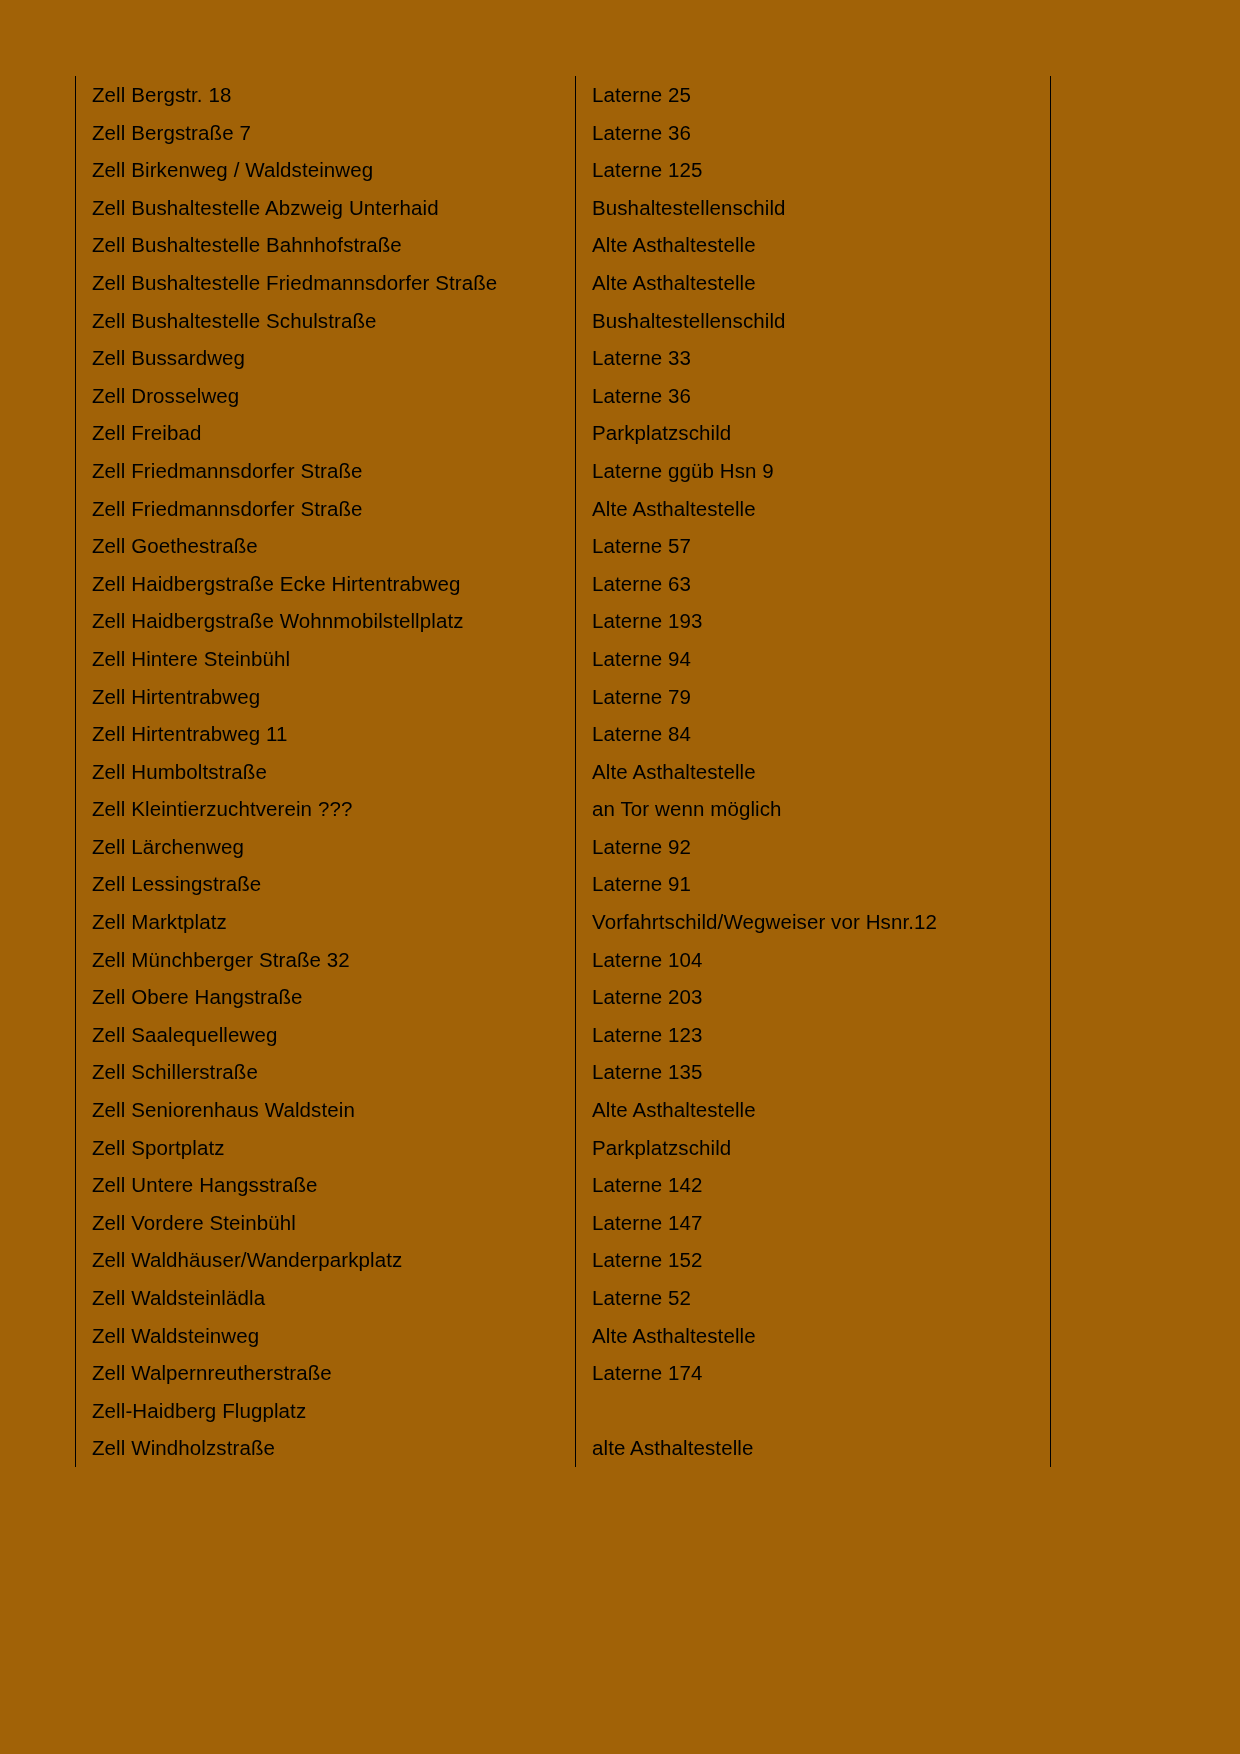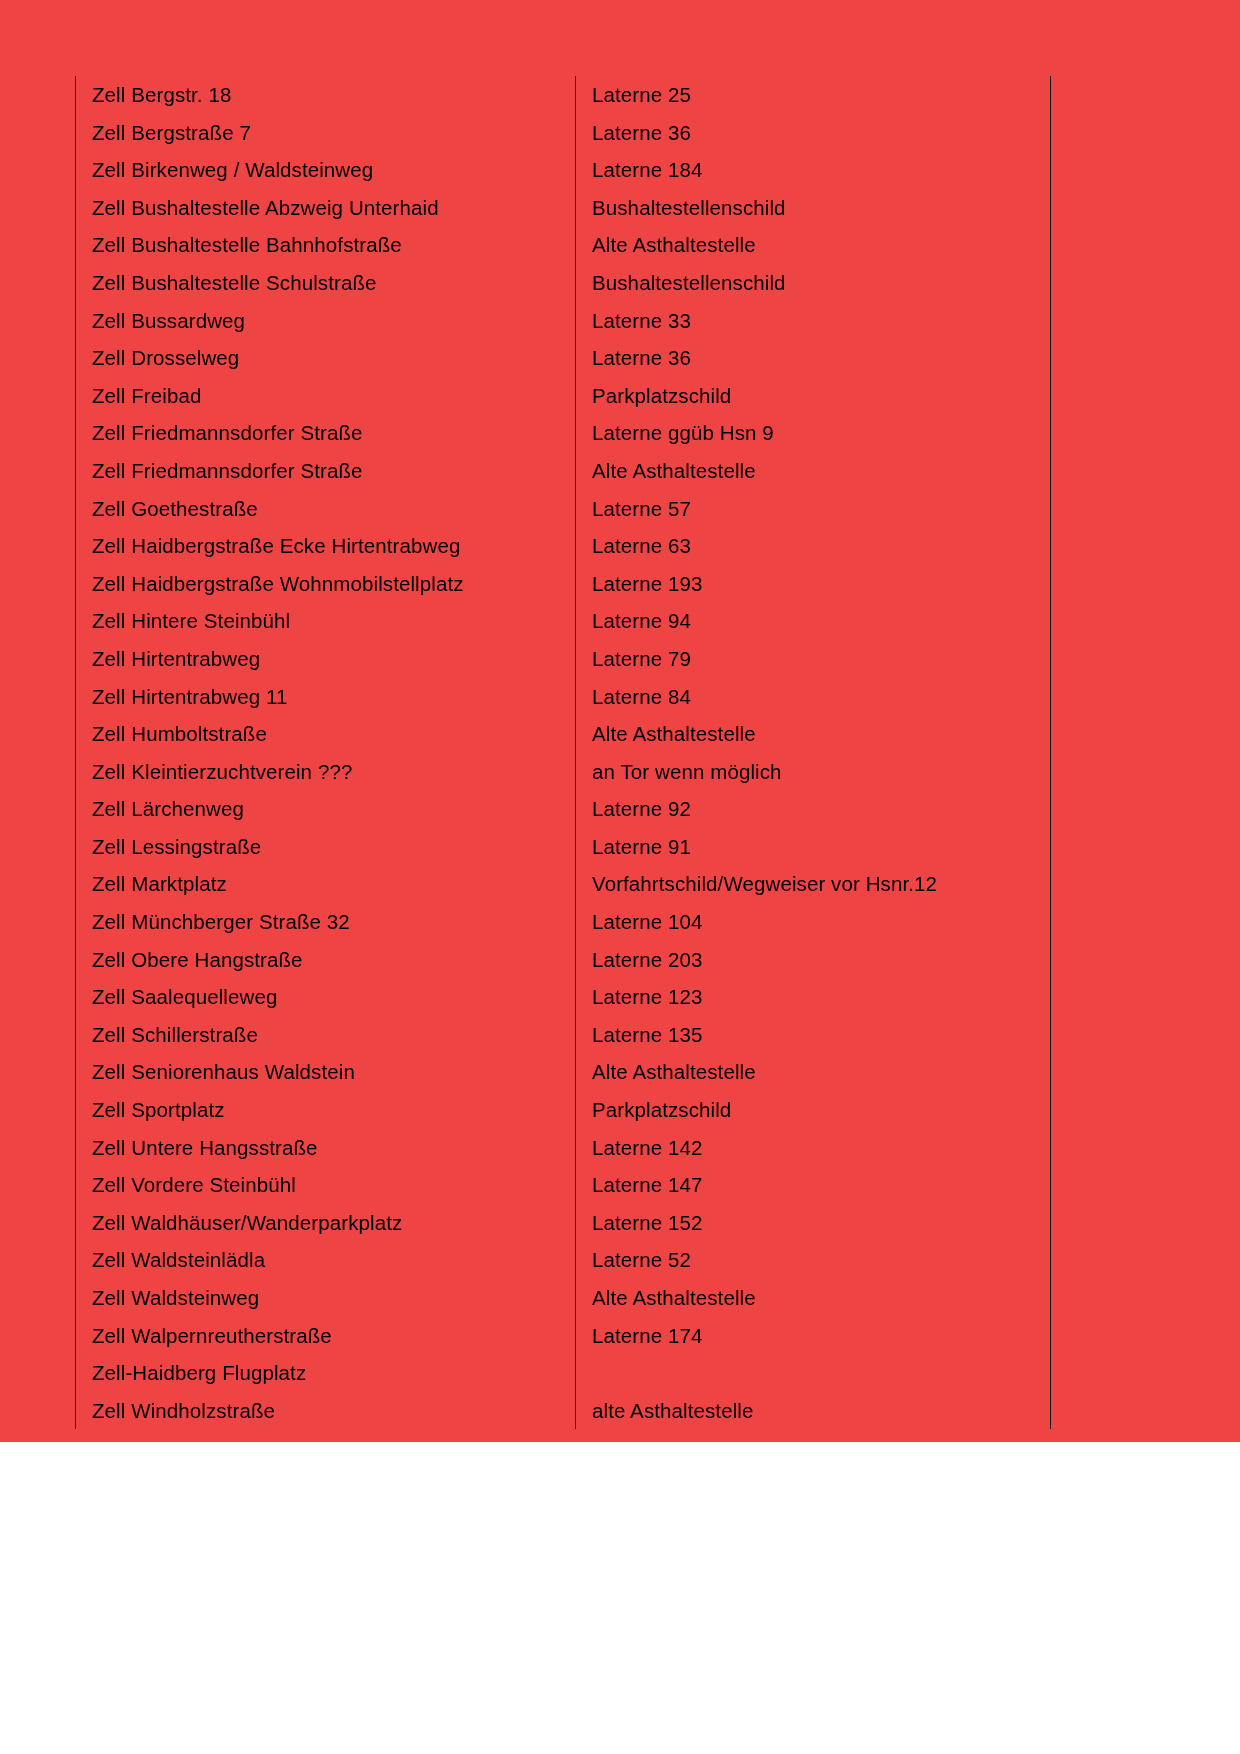--- a/index.html
+++ b/index.html
@@ -14,22 +14,22 @@
     font-family: "Liberation Sans", "DejaVu Sans", sans-serif;
     color: #000000;
     position: relative;
     overflow: hidden;
   }
   .page {
     position: absolute;
     left: 0;
     top: 0;
     width: 1240px;
-    height: 1442px;
-    background: #ef4444;
+    height: 1754px;
+    background: #a16207;
   }
   .table-wrap {
     position: absolute;
     left: 75px;
     top: 76px;
     width: 975px;
   }
   table.location-table {
     border-collapse: collapse;
     width: 975px;
@@ -75,28 +75,32 @@
           <tr>
             <td class="cell-left"><span class="cell-text">Zell Bergstr. 18</span></td>
             <td class="cell-right"><span class="cell-text">Laterne 25</span></td>
           </tr>
           <tr>
             <td class="cell-left"><span class="cell-text">Zell Bergstraße 7</span></td>
             <td class="cell-right"><span class="cell-text">Laterne 36</span></td>
           </tr>
           <tr>
             <td class="cell-left"><span class="cell-text">Zell Birkenweg / Waldsteinweg</span></td>
-            <td class="cell-right"><span class="cell-text">Laterne 184</span></td>
+            <td class="cell-right"><span class="cell-text">Laterne 125</span></td>
           </tr>
           <tr>
             <td class="cell-left"><span class="cell-text">Zell Bushaltestelle Abzweig Unterhaid</span></td>
             <td class="cell-right"><span class="cell-text">Bushaltestellenschild</span></td>
           </tr>
           <tr>
             <td class="cell-left"><span class="cell-text">Zell Bushaltestelle Bahnhofstraße</span></td>
+            <td class="cell-right"><span class="cell-text">Alte Asthaltestelle</span></td>
+          </tr>
+          <tr>
+            <td class="cell-left"><span class="cell-text">Zell Bushaltestelle Friedmannsdorfer Straße</span></td>
             <td class="cell-right"><span class="cell-text">Alte Asthaltestelle</span></td>
           </tr>
           <tr>
             <td class="cell-left"><span class="cell-text">Zell Bushaltestelle Schulstraße</span></td>
             <td class="cell-right"><span class="cell-text">Bushaltestellenschild</span></td>
           </tr>
           <tr>
             <td class="cell-left"><span class="cell-text">Zell Bussardweg</span></td>
             <td class="cell-right"><span class="cell-text">Laterne 33</span></td>
           </tr>

